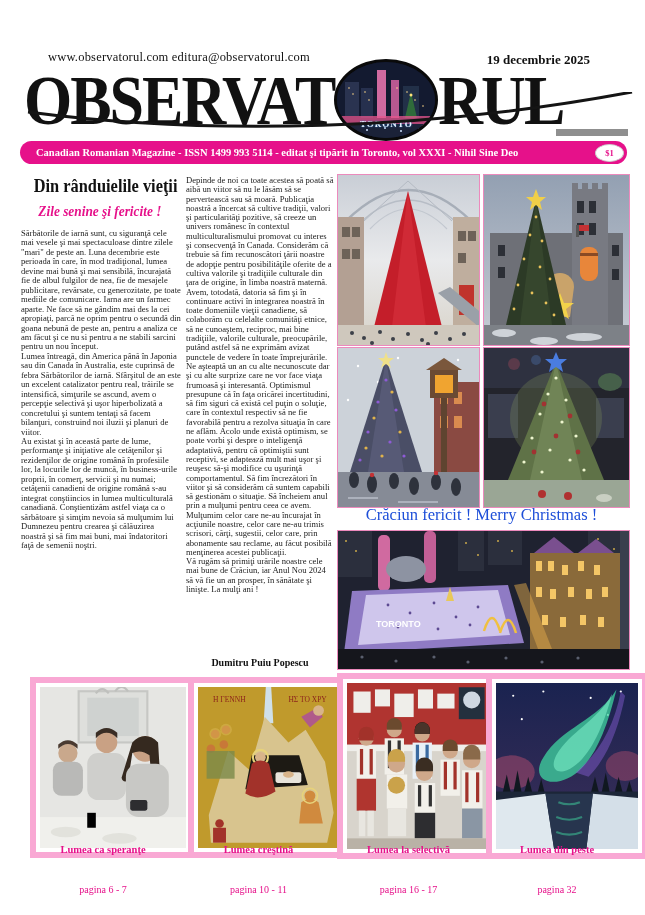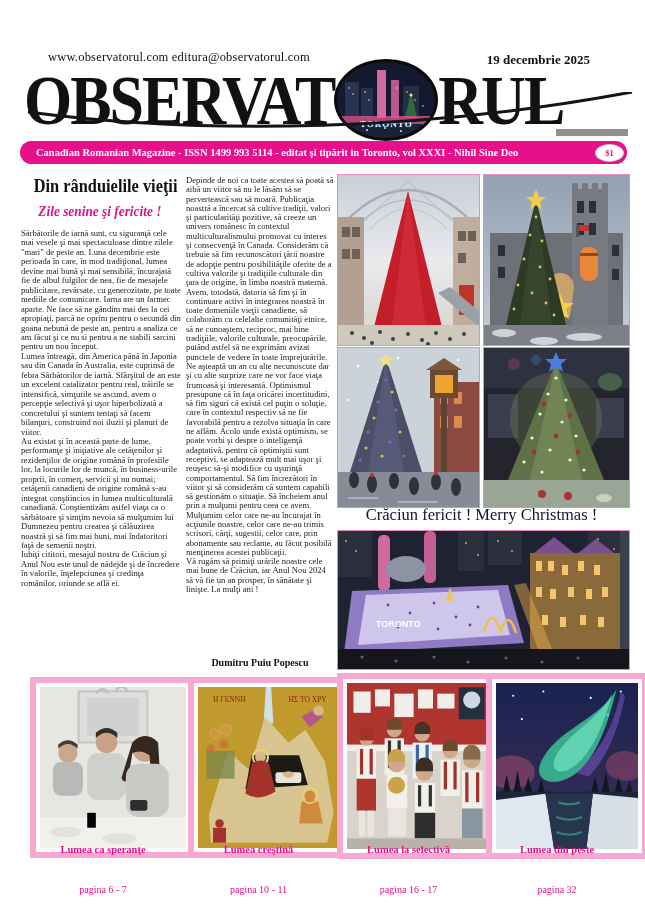--- a/index.html
+++ b/index.html
@@ -23,21 +23,21 @@
   
   .art-title{left:20px;top:175px;width:160px;text-align:center;}
   .art-title span{display:inline-block;font-size:19.5px;font-weight:bold;white-space:nowrap;transform:scaleX(.84);}
   .art-sub{left:20px;top:202px;width:160px;text-align:center;color:#e6118a;}
   .art-sub span{display:inline-block;font-size:14.5px;font-weight:bold;font-style:italic;white-space:nowrap;transform:scaleX(.92);}
   .bodycol{font-size:8.6px;color:#1c1c1c;}
   .bodycol p{margin:0;}
   .col1{left:21px;top:229px;width:160px;line-height:9.45px;}
   .col2{left:186px;top:176px;width:148px;line-height:9.3px;}
   .byline{left:186px;top:657px;width:148px;text-align:center;font-weight:bold;font-size:10px;}
-  .greeting{left:335px;top:505px;width:293px;text-align:center;color:#0f172a;font-size:16.5px;white-space:nowrap;}
+  .greeting{left:335px;top:505px;width:293px;text-align:center;color:#1d4ed8;font-size:16.5px;white-space:nowrap;}
   
   .photo{border:1px solid #ec8abd;overflow:hidden;background:#ddd;}
   .photo svg{display:block;width:100%;height:100%;}
   .framed{border:6px solid #f9a8d4;background:#fff;padding:4px;}
   .framed .inner{width:100%;height:100%;overflow:hidden;}
   .framed .inner svg{display:block;width:100%;height:100%;}
   .ph-a{left:337px;top:174px;width:141px;height:170px;}
   .ph-b{left:483px;top:174px;width:145px;height:170px;}
   .ph-c{left:337px;top:347px;width:141px;height:159px;}
   .ph-d{left:483px;top:347px;width:145px;height:159px;}
@@ -111,21 +111,20 @@
     <span class="price">$1</span>
   </div>
 
   <div class="abs art-title"><span>Din rânduielile vieţii</span></div>
   <div class="abs art-sub"><span>Zile senine şi fericite !</span></div>
 
   <div class="abs bodycol col1">
     <p>Sărbătorile de iarnă sunt, cu siguranţă cele mai vesele şi mai spectaculoase dintre zilele "mari" de peste an.  Luna decembrie este perioada în care, în mod tradiţional, lumea devine mai bună şi mai sensibilă, încurajată fie de albul fulgilor de nea, fie de mesajele publicitare, revărsate, cu generozitate, pe toate mediile de comunicare. Iarna are un farmec aparte. Ne face să ne gândim mai des la cei apropiaţi, parcă ne oprim pentru o secundă din goana nebună de peste an, pentru a analiza ce am făcut şi ce nu si pentru a ne stabili sarcini pentru un nou început.</p>
     <p>Lumea întreagă, din America până în Japonia sau din Canada în Australia, este cuprinsă de febra Sărbătorilor de iarnă. Sfârşitul de an este un excelent catalizator pentru real, trăirile se intensifică, simţurile se ascund, avem o percepţie selectivă şi uşor hiperbolizată a concretului şi suntem tentaţi să facem bilanţuri, construind noi iluzii şi planuri de viitor.</p>
     <p>Au existat şi în această parte de lume, performanţe şi iniţiative ale cetăţenilor şi rezidenţilor de origine română în profesiile lor, la locurile lor de muncă, în business-urile proprii, în comerţ, servicii şi nu numai; cetăţenii canadieni de origine română s-au integrat conştiincios in lumea multiculturală canadiană. Conştientizăm astfel viaţa ca o sărbătoare şi simţim nevoia să mulţumim lui Dumnezeu pentru crearea şi călăuzirea noastră şi să fim mai buni, mai îndatoritori faţă de semenii noştri.</p>
-    <p>Iubiţi cititori, mesajul nostru de Crăciun şi Anul Nou este unul de nădejde şi de încredere în valorile, înţelepciunea şi credinţa românilor, oriunde se află ei.</p>
   </div>
 
   <div class="abs bodycol col2">
     <p>Depinde de noi ca toate acestea să poată să aibă un viitor să nu le lăsăm să se pervertească sau să moară. Publicaţia noastră a încercat să cultive tradiţii, valori şi particularităţi pozitive, să creeze un univers românesc în contextul multiculturalismului promovat cu interes şi consecvenţă în Canada. Considerăm că trebuie să fim recunoscători  ţării noastre de adopţie pentru posibilităţile oferite de a cultiva valorile şi tradiţiile culturale din ţara de origine, în limba noastră maternă.  Avem, totodată, datoria să fim şi în continuare activi în integrarea noastră în toate domeniile vieţii canadiene, să colaborăm cu celelalte comunităţi etnice, să ne cunoaştem, reciproc, mai bine tradiţiile, valorile culturale, preocupările, putând astfel să ne exprimăm avizat punctele de vedere în toate împrejurările. Ne aşteaptă un an cu alte necunoscute dar şi cu alte surprize care ne vor face viaţa frumoasă şi interesantă. Optimismul presupune că în faţa oricărei incertitudini, să fim siguri că există cel puţin o soluţie, care în contextul respectiv să ne fie favorabilă pentru a rezolva situaţia în care ne aflăm. Acolo unde există optimism, se poate vorbi şi despre o inteligenţă adaptativă, pentru că optimiştii sunt receptivi, se adaptează mult mai uşor şi reuşesc să-şi modifice cu uşurinţă comportamentul. Să fim încrezători în viitor şi să considerăm că suntem capabili să gestionăm o situaţie. Să încheiem anul prin a mulţumi pentru ceea ce avem. Mulţumim celor care ne-au încurajat în acţiunile noastre, celor care ne-au trimis scrisori, cărţi, sugestii, celor care, prin abonamente sau reclame, au făcut  posibilă menţinerea acestei publicaţii.</p>
     <p>Vă rugăm să primiţi urările noastre cele mai bune de Crăciun, iar Anul Nou 2024 să vă fie un an prosper, în sănătate şi linişte. La mulţi ani !</p>
   </div>
   <div class="abs byline">Dumitru Puiu Popescu</div>
 
   <div class="abs photo ph-a">
     <svg viewBox="0 0 141 170" preserveAspectRatio="none">

